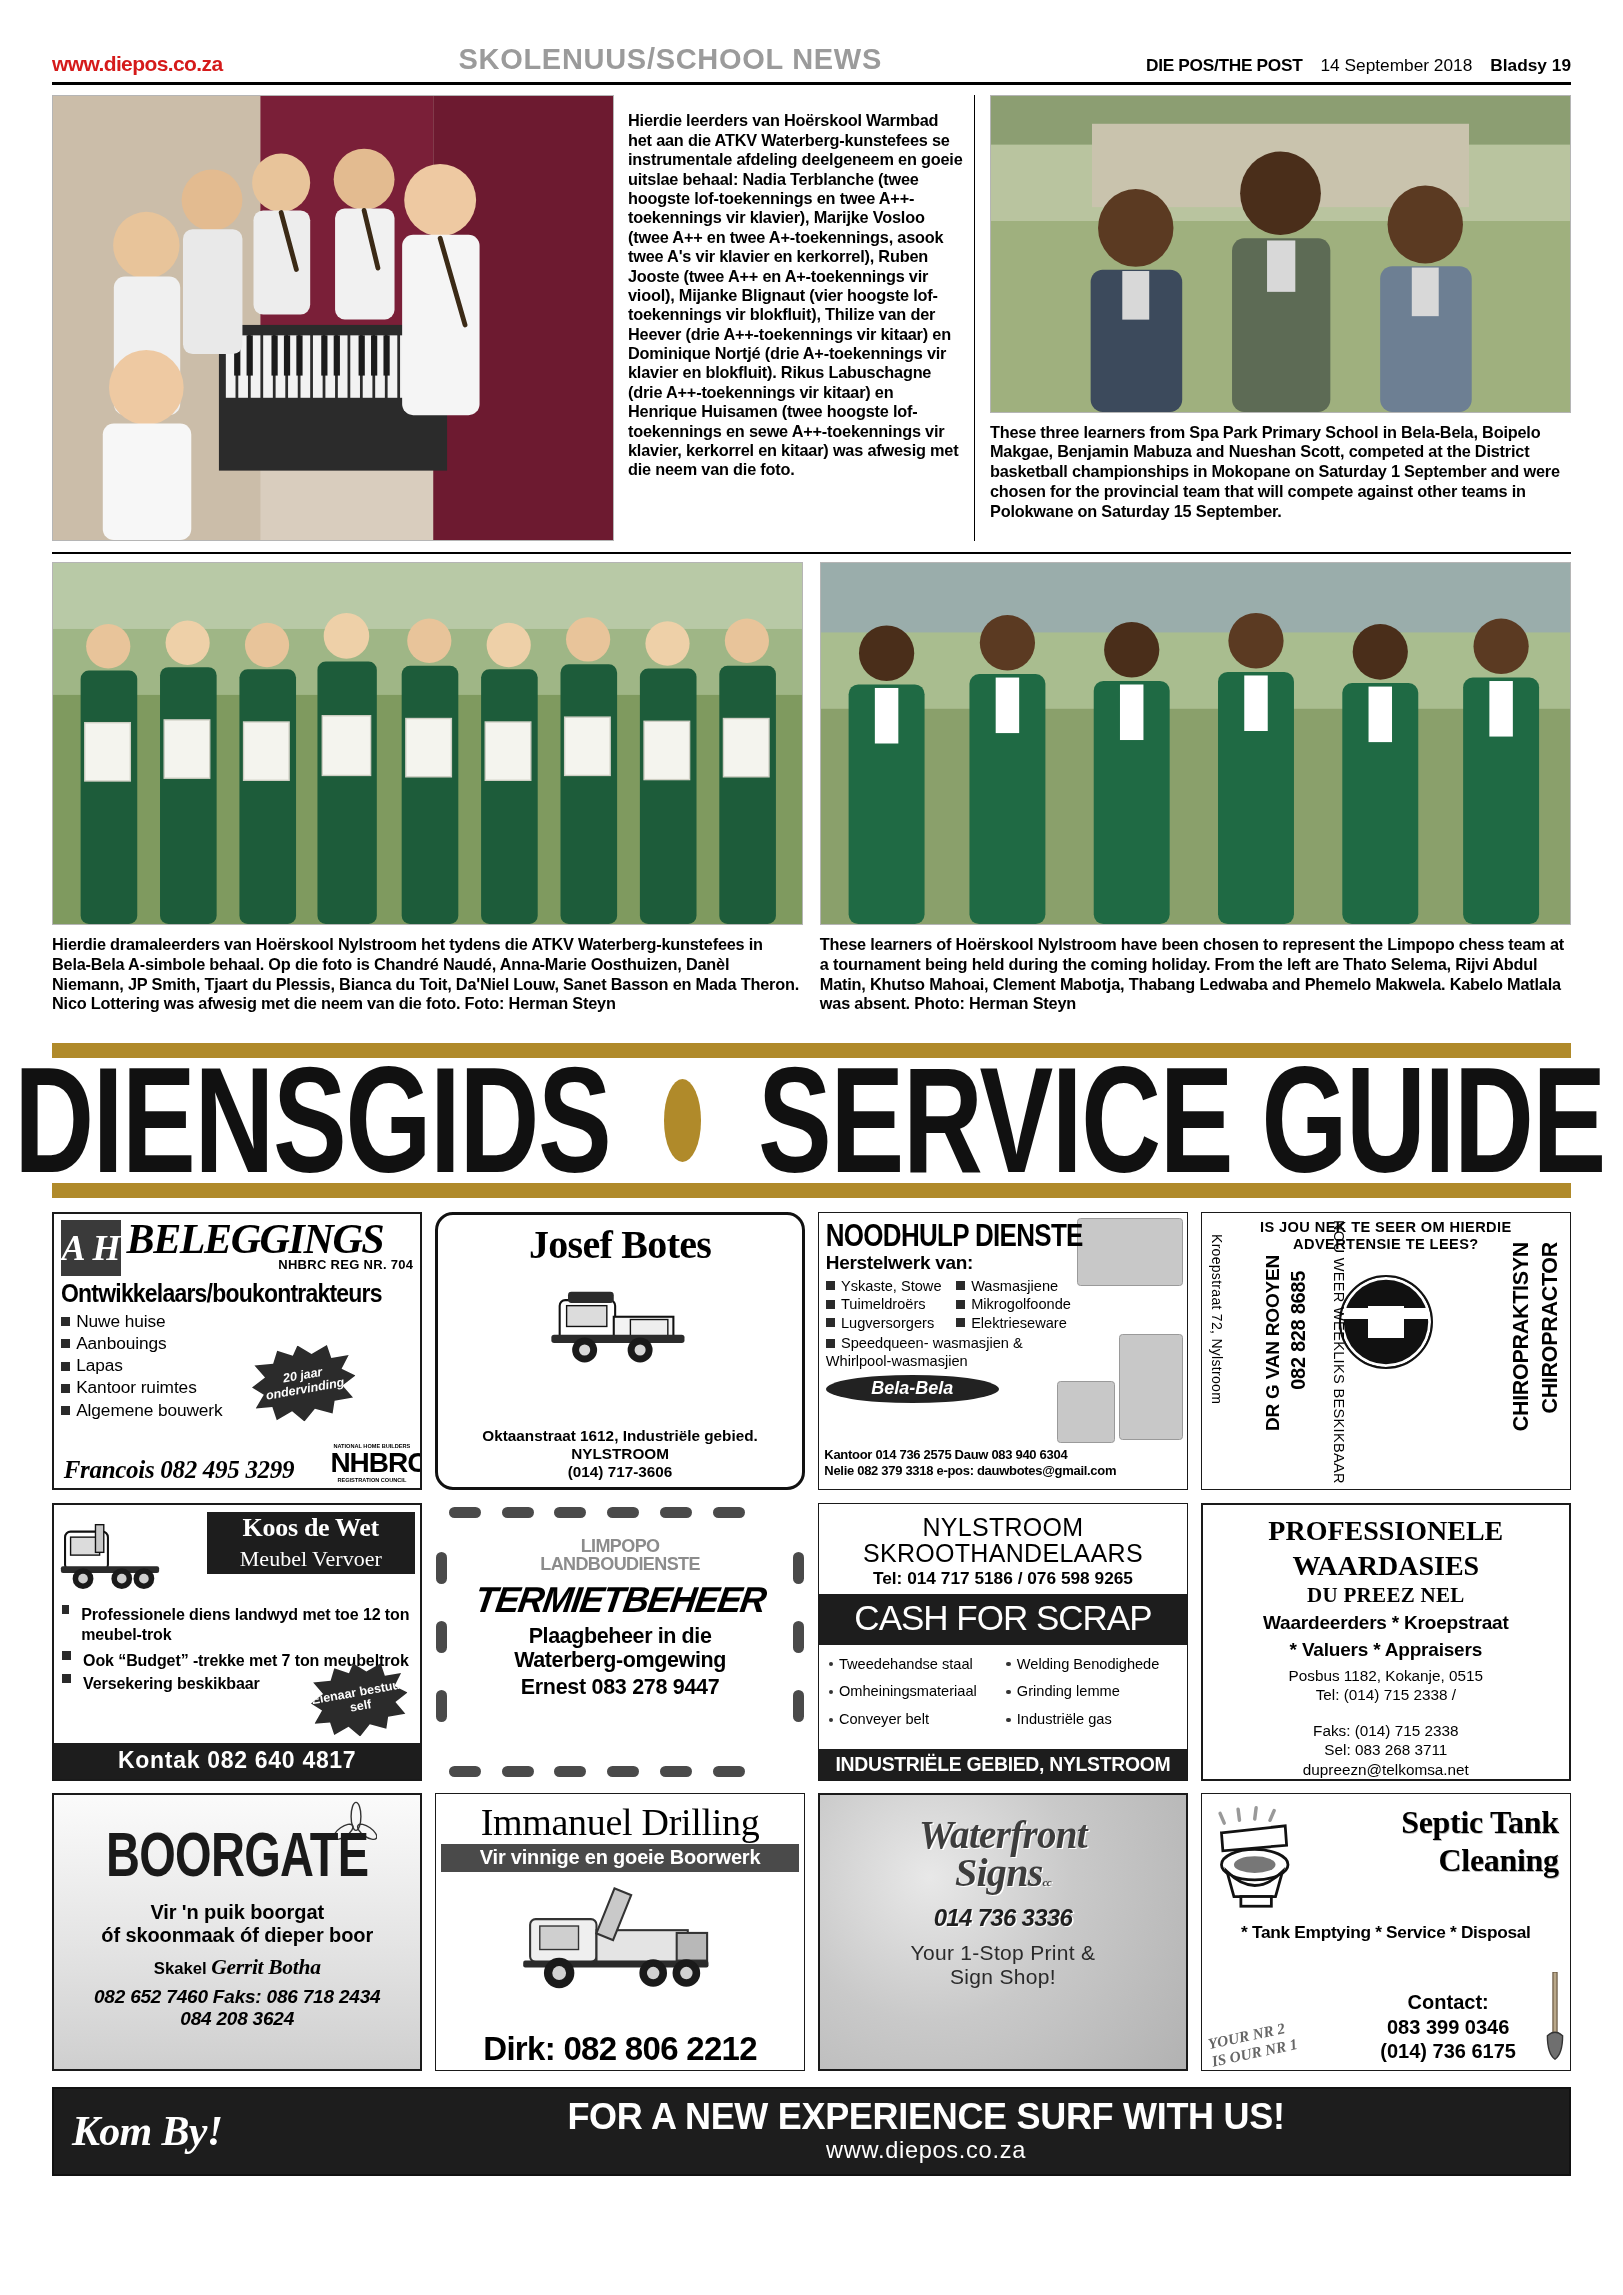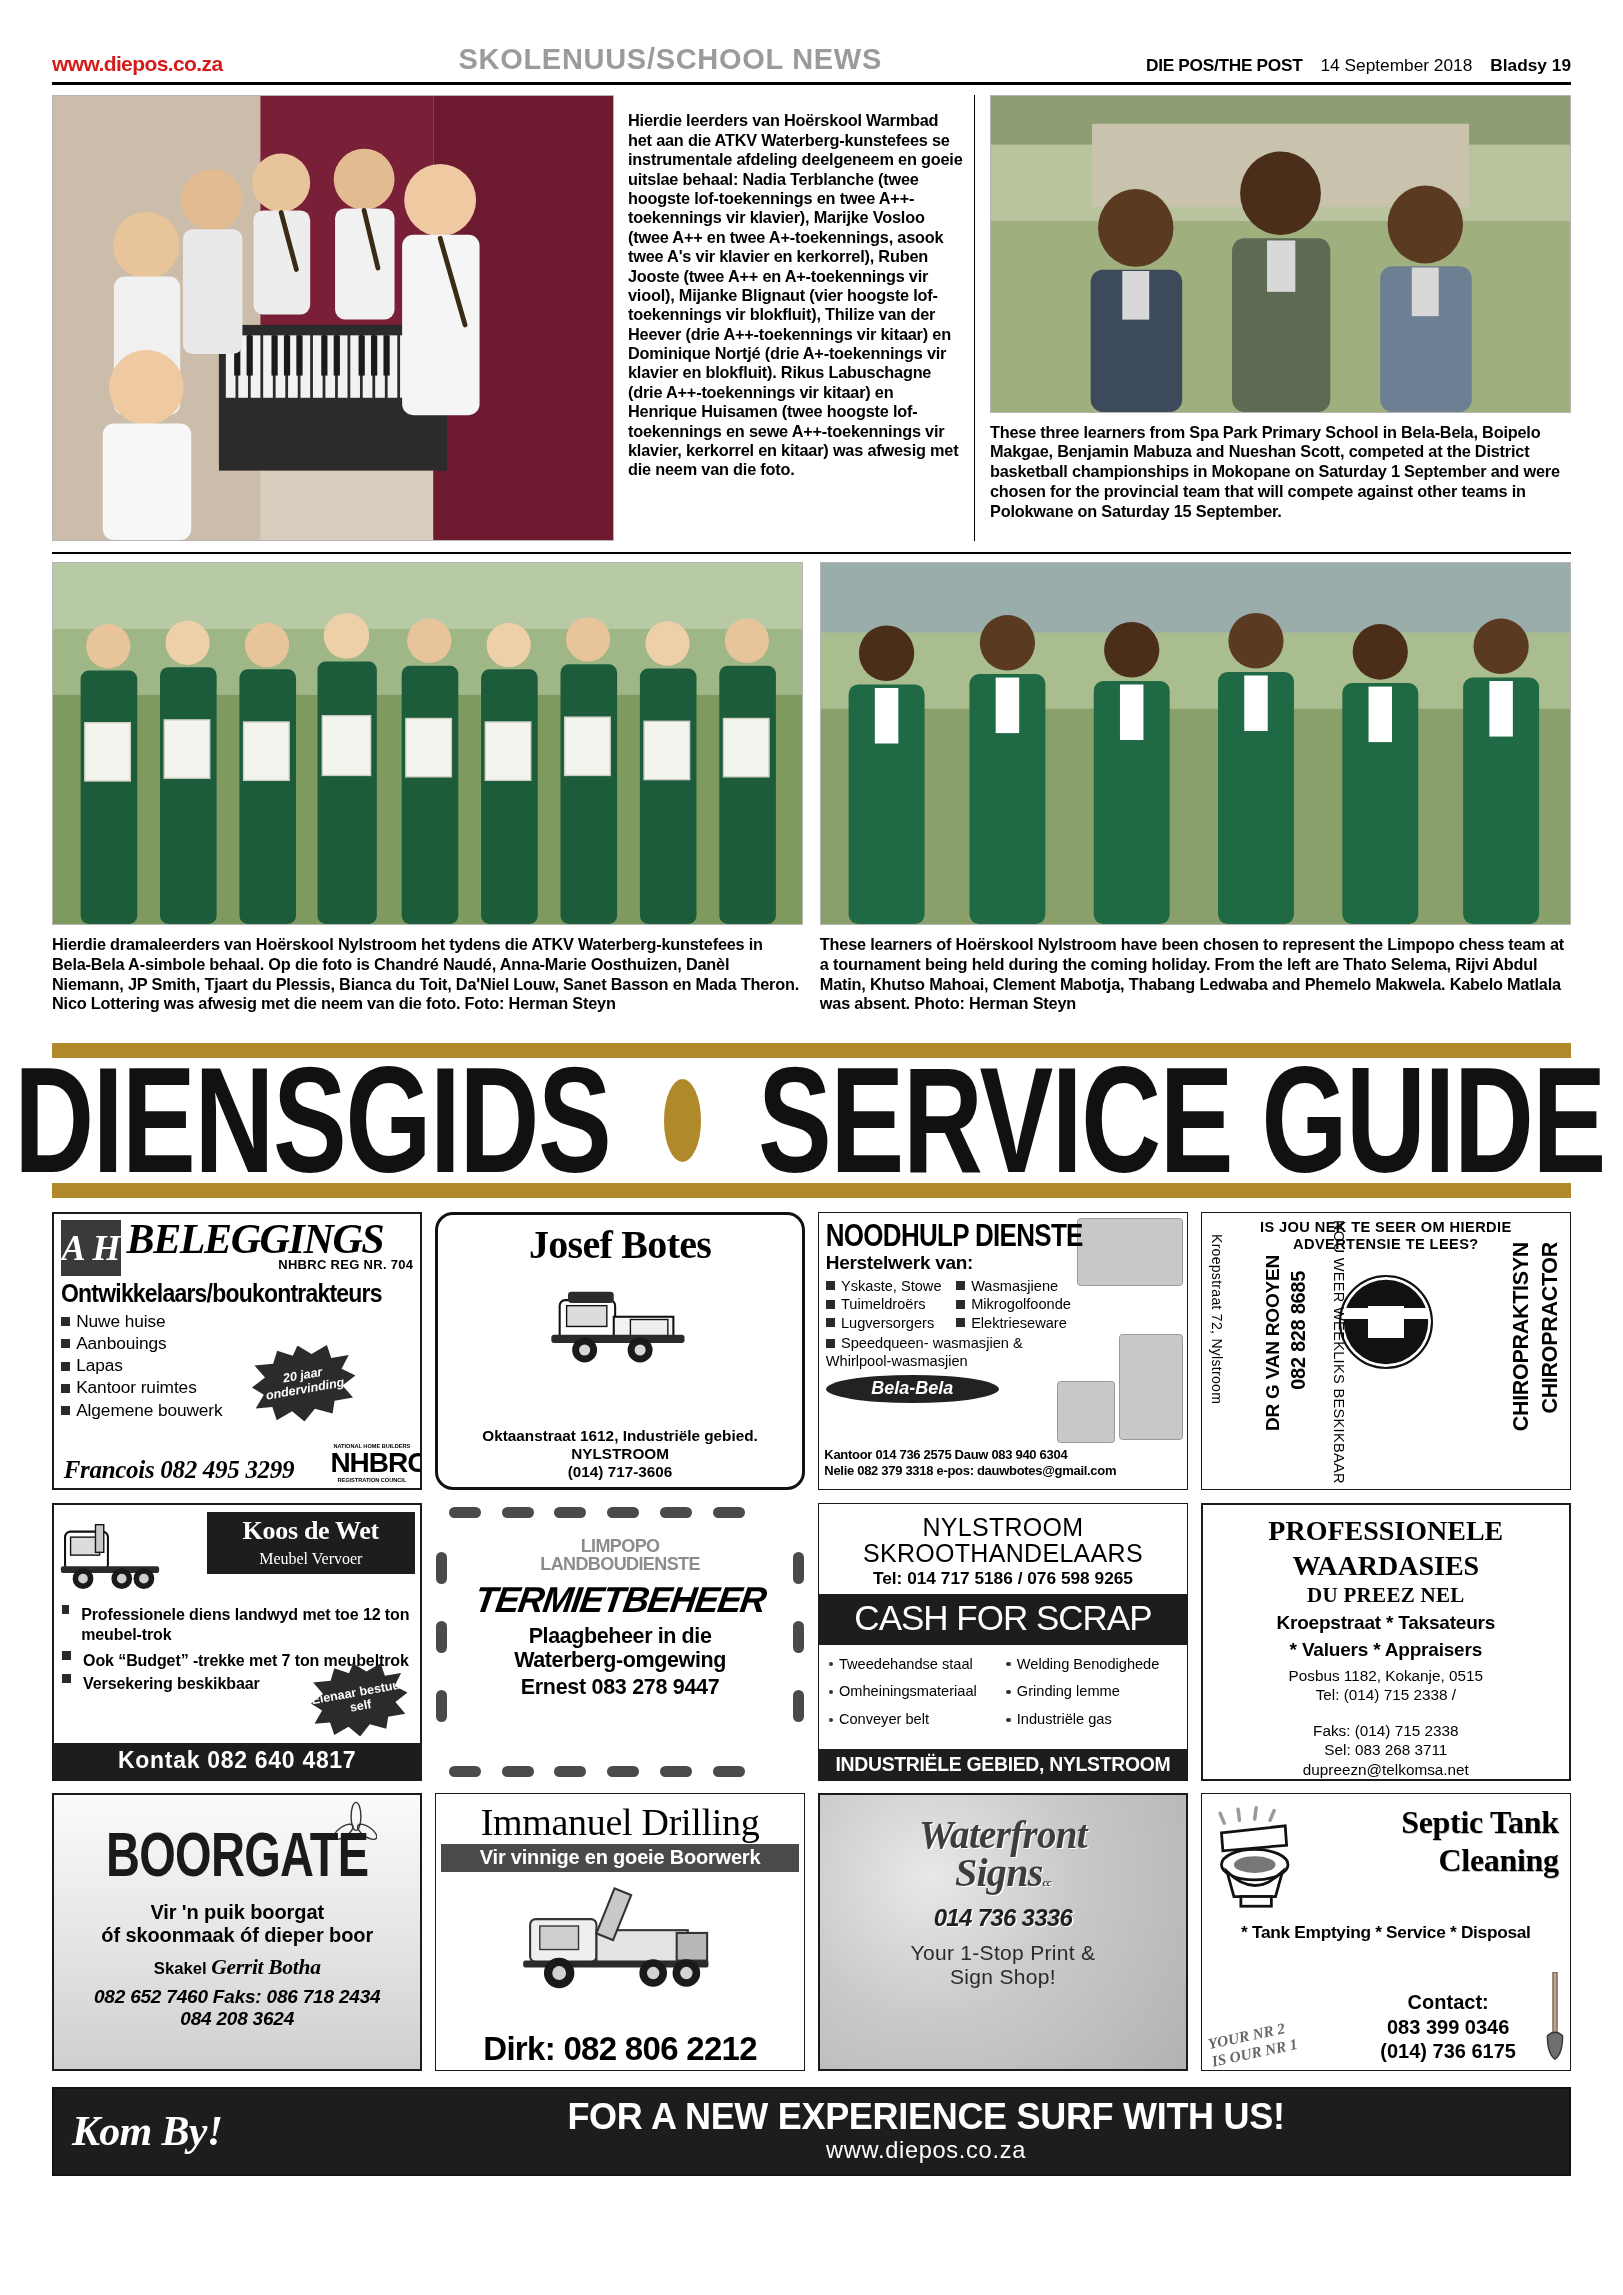--- a/index.html
+++ b/index.html
@@ -117,21 +117,21 @@
   .chiro-dr{position:absolute;left:60px;top:42px;font-weight:bold;font-size:19px;letter-spacing:-0.2px;}
   .chiro-tel{position:absolute;left:85px;top:58px;font-weight:bold;font-size:20px;letter-spacing:-0.3px;}
   .chiro-right1{position:absolute;right:7px;top:29px;font-weight:bold;font-size:21.5px;letter-spacing:-0.3px;}
   .chiro-right2{position:absolute;right:36px;top:29px;font-weight:bold;font-size:21.5px;letter-spacing:-0.3px;}
   .chiro-av{position:absolute;left:129px;bottom:5.6px;font-size:14.6px;letter-spacing:0.3px;}
 
   
   .kdw-sign{position:absolute;right:5.6px;top:7px;width:208px;height:62px;background:#1d1d1d;color:#fff;
     display:flex;flex-direction:column;align-items:center;justify-content:center;font-family:"Liberation Serif",serif;}
   .kdw-sign .n{font-weight:bold;font-size:26px;letter-spacing:-0.3px;line-height:1;}
-  .kdw-sign .s{font-size:16px;line-height:1.1;margin-top:6px;}
+  .kdw-sign .s{font-size:22px;line-height:1.1;margin-top:6px;}
   .kdw-li{font-weight:bold;font-size:16px;line-height:1.26;letter-spacing:-0.1px;}
   .kdw-bar{position:absolute;left:0;right:0;bottom:0;height:36px;background:#1d1d1d;color:#fff;
     display:flex;align-items:center;justify-content:center;font-weight:bold;font-size:23px;letter-spacing:0.7px;}
   .kdw-star{position:absolute;right:12.5px;bottom:43px;width:97px;height:73px;background:#2b2b2b;color:#fff;
     display:flex;align-items:center;justify-content:center;text-align:center;font-size:12.5px;line-height:1.08;
     font-weight:bold;transform:rotate(-10deg);
     clip-path:polygon(50% 0%,62% 14%,78% 6%,80% 24%,97% 24%,88% 40%,100% 52%,86% 62%,94% 80%,76% 80%,72% 96%,56% 86%,44% 100%,34% 84%,18% 92%,16% 74%,0% 72%,10% 56%,0% 44%,14% 34%,6% 16%,24% 18%,30% 2%,44% 12%);}
 
   
   .tb-ll{text-align:center;font-weight:bold;font-size:18px;color:#8c8c8c;letter-spacing:-0.6px;line-height:1.02;margin-top:28px;}
@@ -584,21 +584,21 @@
           <div><span class="dot"></span><span>Industriële gas</span></div>
         </div>
       </div>
       <div class="sk-foot">INDUSTRIËLE GEBIED, NYLSTROOM</div>
     </div>
 
     <div class="ad">
       <div class="pw-1">PROFESSIONELE</div>
       <div class="pw-1">WAARDASIES</div>
       <div class="pw-2">DU PREEZ NEL</div>
-      <div class="pw-3">Kroepstraat *  Taksateurs</div>
+      <div class="pw-3">Waardeerders *  Kroepstraat</div>
       <div class="pw-3">* Valuers  *  Appraisers</div>
       <div class="pw-4">Posbus 1182, Kokanje, 0515</div>
       <div class="pw-4" style="margin-top:0;">Tel: (014) 715 2338 /</div>
       <div class="pw-4" style="margin-top:16px;">Faks: (014) 715 2338</div>
       <div class="pw-4" style="margin-top:0;">Sel: 083 268 3711</div>
       <div class="pw-4" style="margin-top:0;">dupreezn@telkomsa.net</div>
     </div>
 
     <div class="ad ad9">
       <div style="position:absolute;right:43px;top:5.6px;width:49px;height:49px;">

